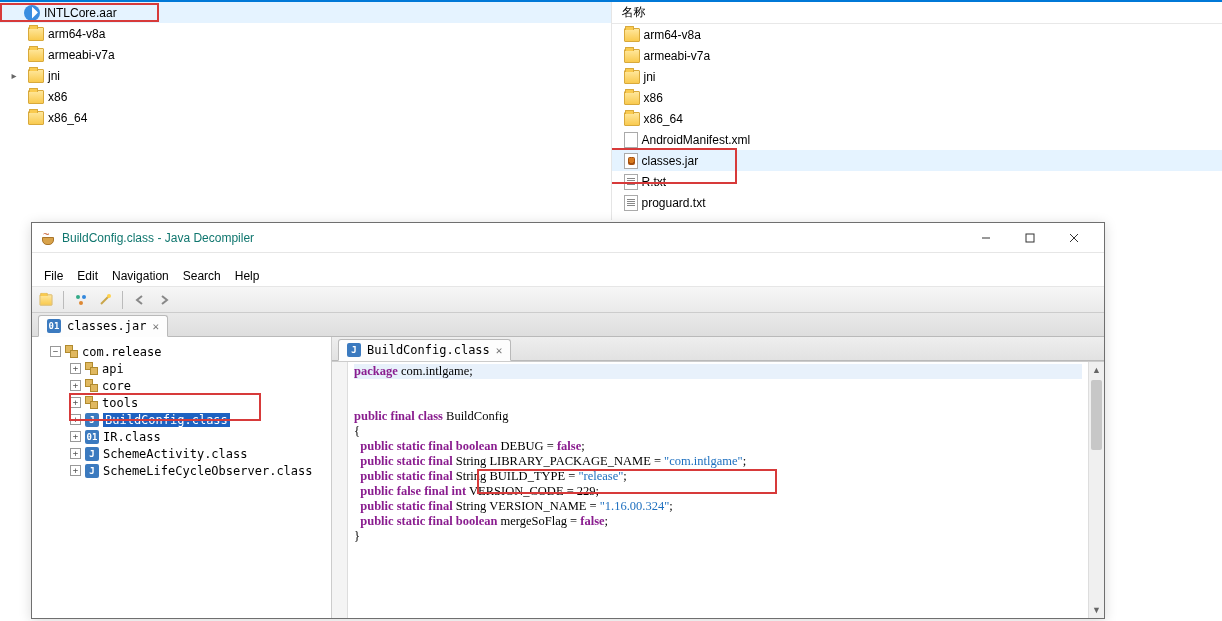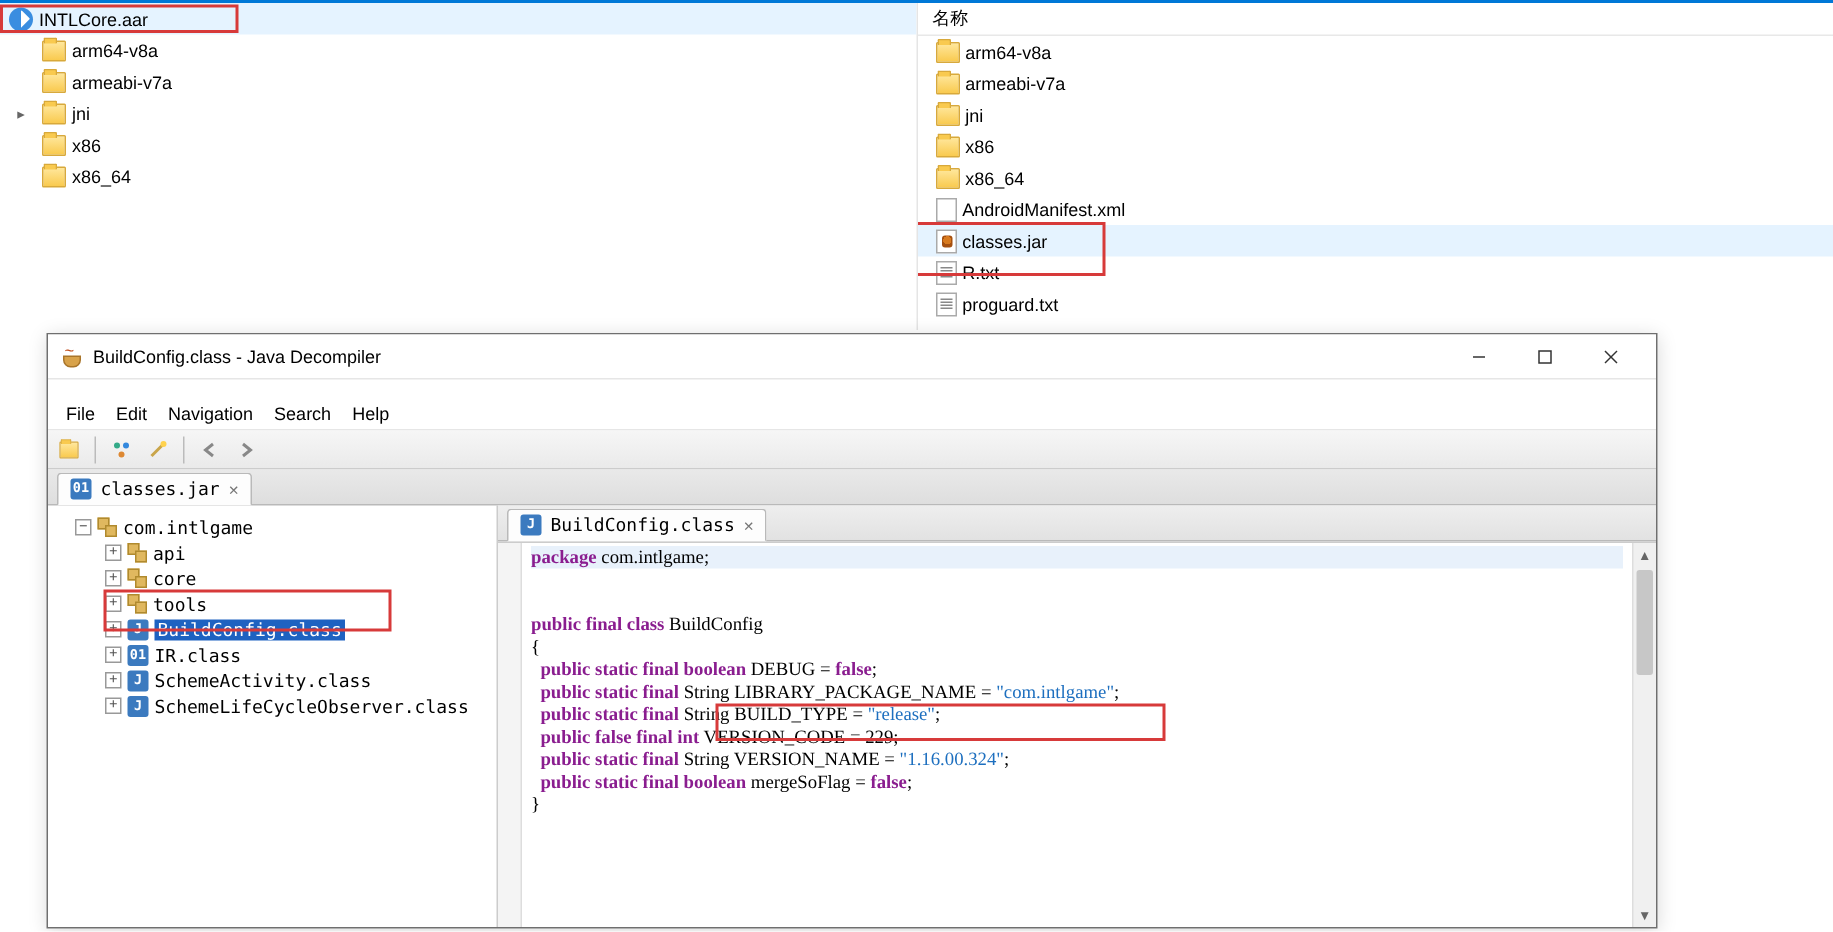--- a/index.html
+++ b/index.html
@@ -25,21 +25,21 @@
     flex: 1;
     border-right: 1px solid #e5e5e5;
     overflow: hidden;
     position: relative;
   }
   .pane-right { border-right: none; }
   .tree-row, .file-row {
     display: flex;
     align-items: center;
     height: 21px;
-    padding-left: 6px;
+    padding-left: 24px;
     gap: 4px;
     white-space: nowrap;
   }
   .tree-row.selected { background: #e5f3ff; }
   .file-row.selected { background: #e5f3ff; }
   .indent-1 { padding-left: 28px; }
   .chevron {
     width: 12px; height: 12px;
     display: inline-flex; align-items: center; justify-content: center;
     color: #666;
@@ -123,21 +123,21 @@
   }
   .titlebar {
     height: 30px;
     display: flex;
     align-items: center;
     padding: 0 8px;
     gap: 6px;
     background: #fff;
     border-bottom: 1px solid #e6e6e6;
   }
-  .titlebar .title { flex:1; font-size:12px; color:#000000; }
+  .titlebar .title { flex:1; font-size:12px; color:#0f766e; }
   .win-controls { display:flex; }
   .win-btn {
     width: 44px; height: 28px;
     display:flex; align-items:center; justify-content:center;
     color:#333;
   }
   .menubar {
     height: 22px;
     display:flex; align-items:center;
     padding: 0 6px;
@@ -435,21 +435,21 @@
     </div>
   </div>
 
   <div class="jd-body">
 
     <div class="jd-tree">
       <div class="red-box" style="left:37px; top:56px; width:192px; height:28px;"></div>
       <div class="node lvl1">
         <span class="exp">−</span>
         <span class="pkg-icon"></span>
-        <span class="lbl">com.intlgame</span>
+        <span class="lbl">com.release</span>
       </div>
       <div class="node lvl2">
         <span class="exp">+</span>
         <span class="pkg-icon"></span>
         <span class="lbl">api</span>
       </div>
       <div class="node lvl2">
         <span class="exp">+</span>
         <span class="pkg-icon"></span>
         <span class="lbl">core</span>

